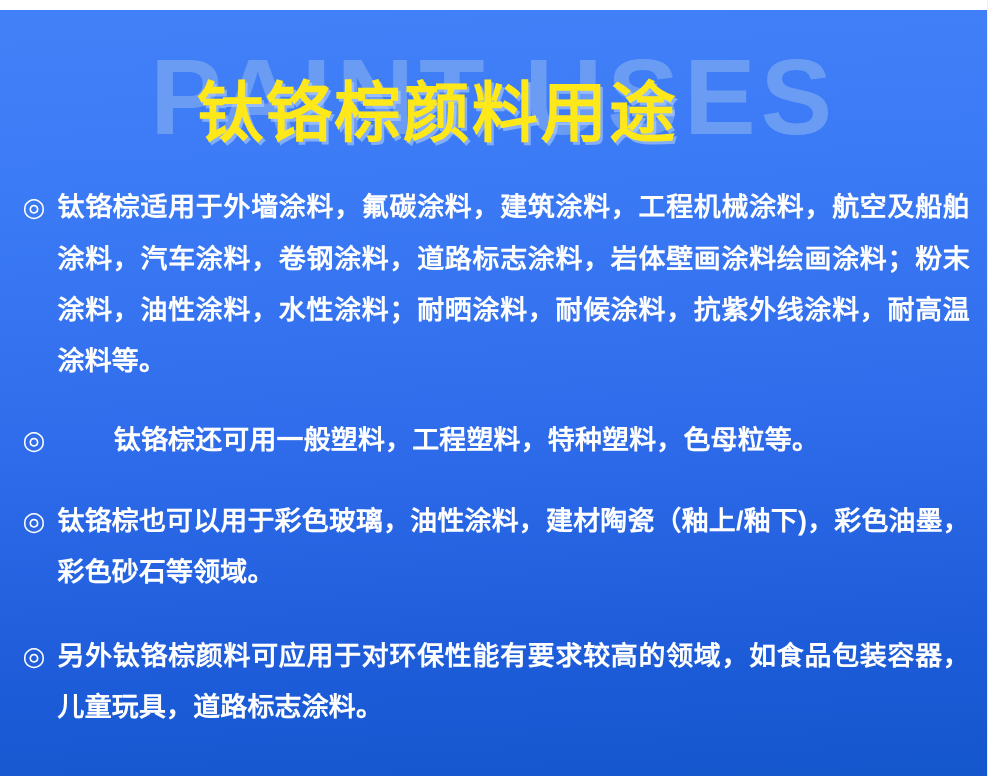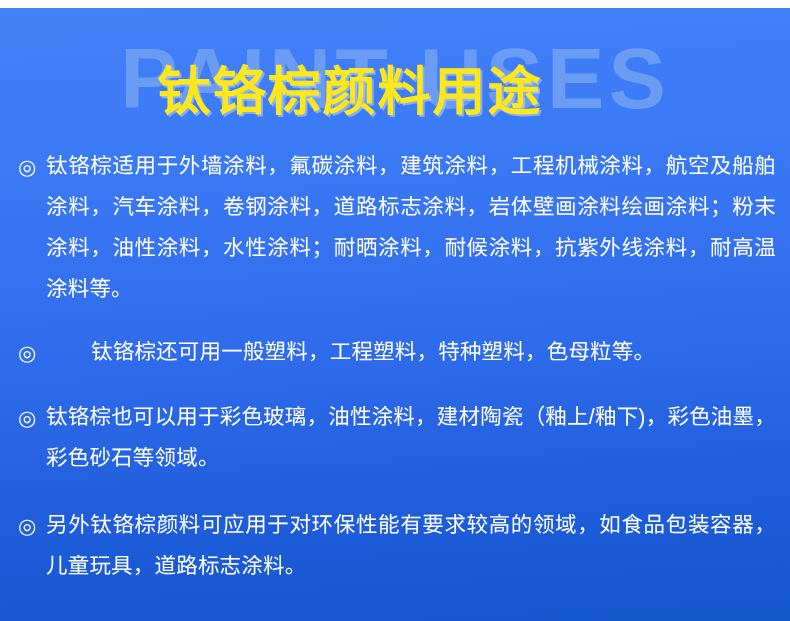--- a/index.html
+++ b/index.html
@@ -111,20 +111,21 @@
 
   .bullet-text {
     flex: 1 1 auto;
     font-size: 21.5px;
     line-height: 41px;
     color: #ffffff;
     letter-spacing: 0.2px;
     text-align: justify;
     text-justify: inter-ideograph;
     word-break: break-all;
+    font-weight: bold;
   }
 
   .bullet-text.loose {
     text-align: left;
     margin-left: 45px;
   }
 
   
   .bullet-item.item-0 { margin-bottom: 22px; }
   .bullet-item.item-1 { margin-bottom: 24px; }

